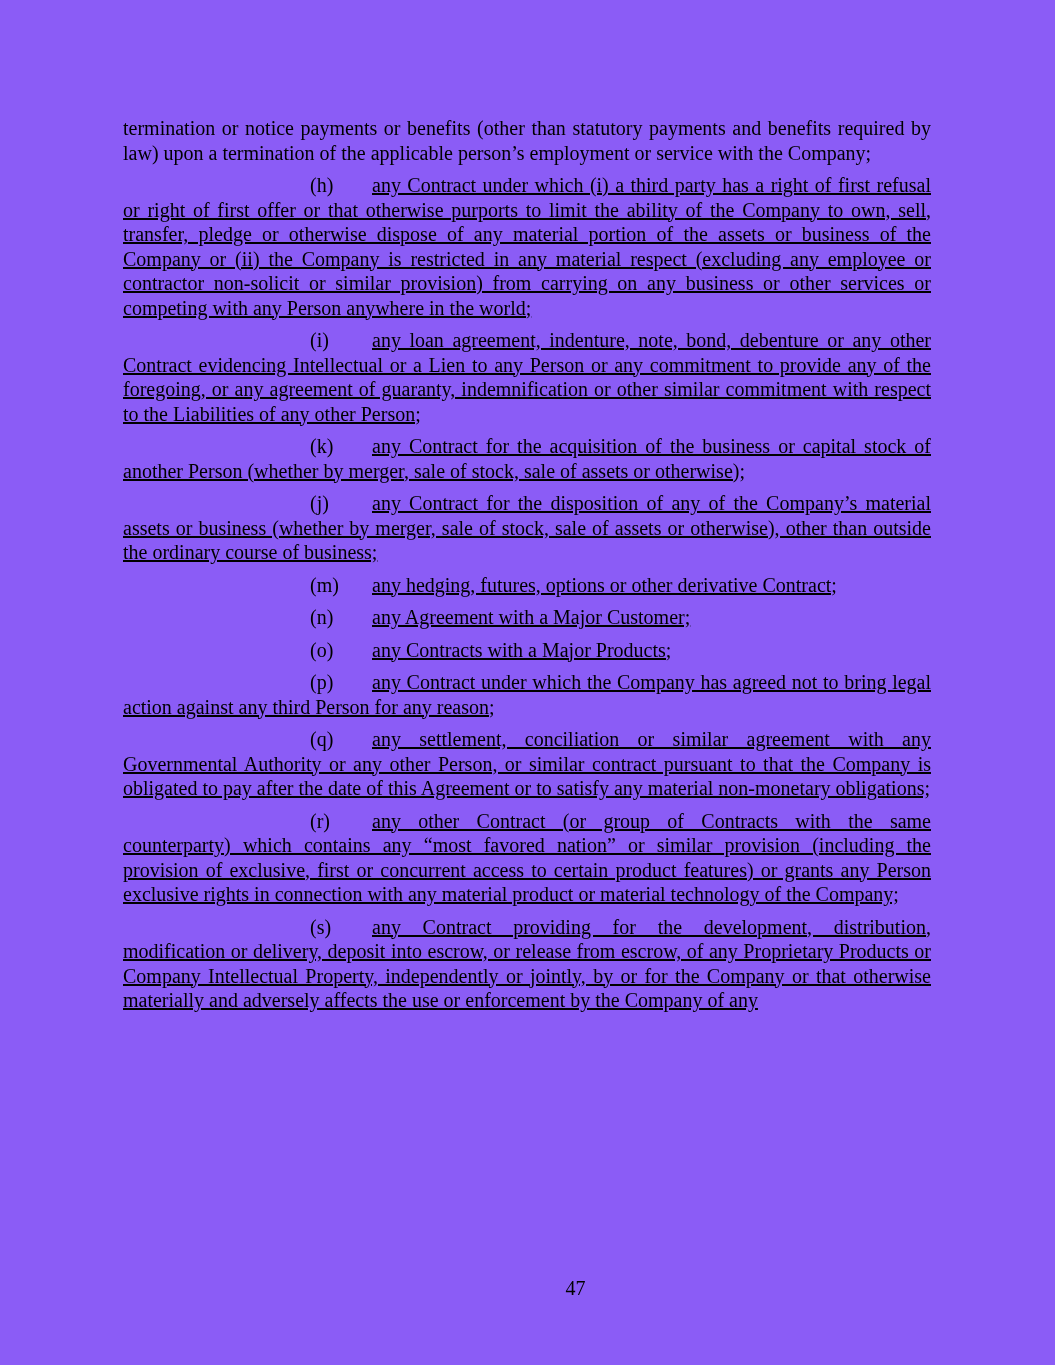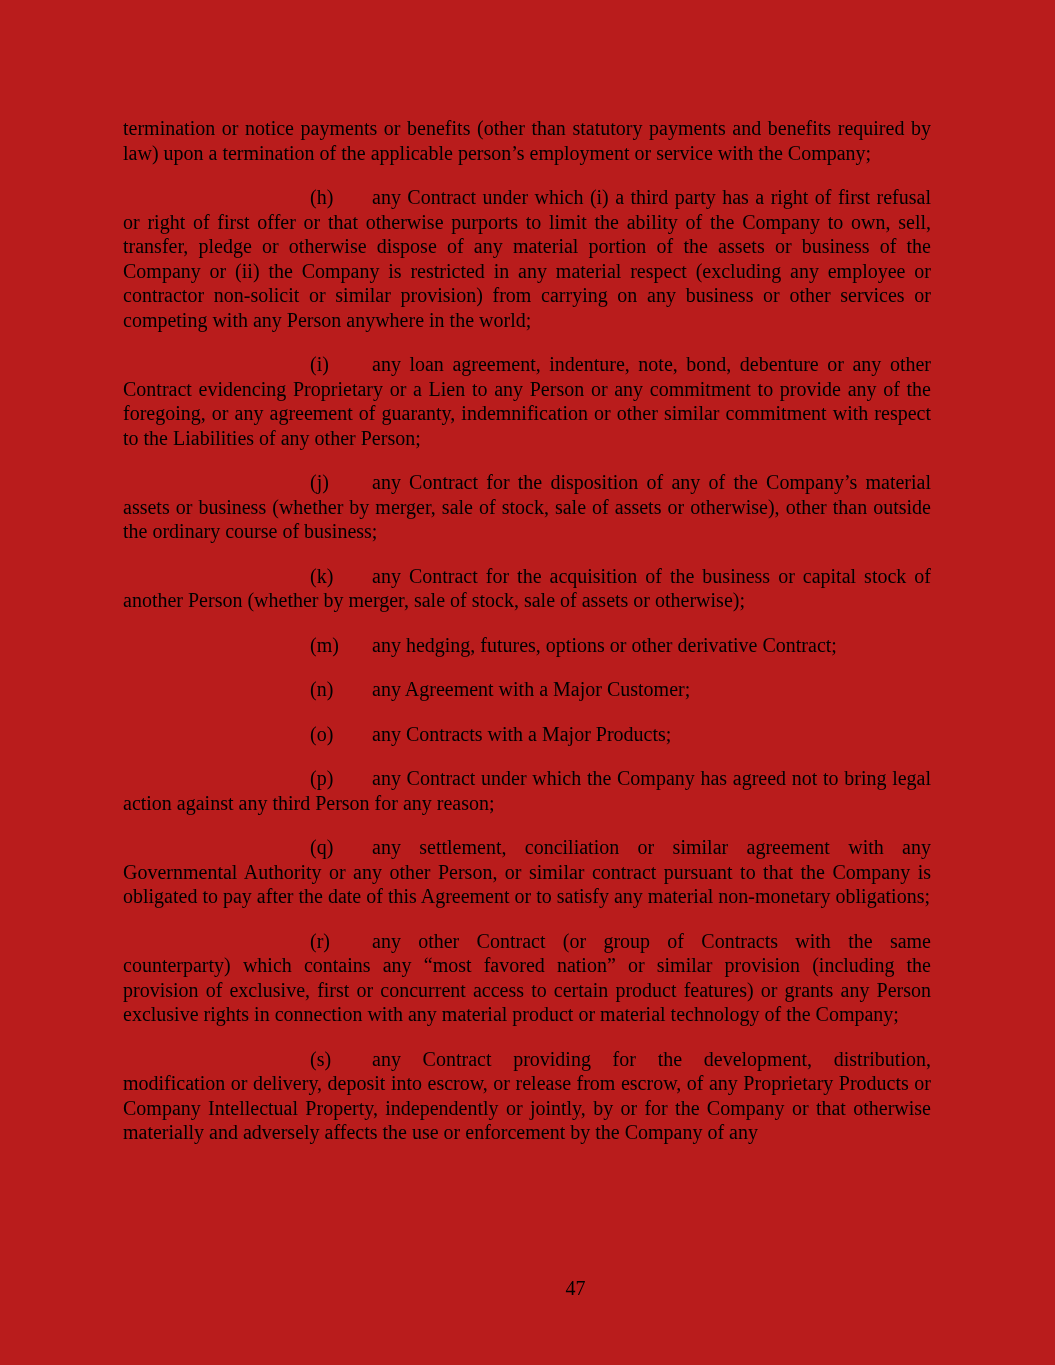--- a/index.html
+++ b/index.html
@@ -4,21 +4,21 @@
 <style>
   html, body {
     margin: 0;
     padding: 0;
     background: #ffffff;
   }
   .page {
     position: relative;
     width: 1055px;
     height: 1365px;
-    background: #b91c1c;
+    background: #8b5cf6;
     color: #000000;
     font-family: "Liberation Serif", "DejaVu Serif", serif;
     overflow: hidden;
   }
   .content {
     position: absolute;
     left: 123px;
     top: 116px;
     width: 808px;
     font-size: 20px;
@@ -27,22 +27,23 @@
   .content p {
     margin: 0;
     padding: 0;
     text-align: justify;
   }
   p.continuation {
     margin-top: 0;
     text-indent: 0;
   }
   p.clause {
-    margin-top: 20px;
+    margin-top: 8px;
     text-indent: 187px;
+    text-decoration: underline;
   }
   .clause-label {
     display: inline-block;
     width: 62px;
     text-indent: 0;
   }
   .page-number {
     position: absolute;
     top: 1276px;
     left: 0;
@@ -58,25 +59,25 @@
 </head>
 <body>
 
 <div class="page">
   <div class="content">
 
     <p class="continuation">termination or notice payments or benefits (other than statutory payments and benefits required by law) upon a termination of the applicable person’s employment or service with the Company;</p>
 
     <p class="clause"><span class="clause-label">(h)</span><span class="clause-text">any Contract under which (i) a third party has a right of first refusal or right of first offer or that otherwise purports to limit the ability of the Company to own, sell, transfer, pledge or otherwise dispose of any material portion of the assets or business of the Company or (ii) the Company is restricted in any material respect (excluding any employee or contractor non-solicit or similar provision) from carrying on any business or other services or competing with any Person anywhere in the world;</span></p>
 
-    <p class="clause"><span class="clause-label">(i)</span><span class="clause-text">any loan agreement, indenture, note, bond, debenture or any other Contract evidencing Proprietary or a Lien to any Person or any commitment to provide any of the foregoing, or any agreement of guaranty, indemnification or other similar commitment with respect to the Liabilities of any other Person;</span></p>
+    <p class="clause"><span class="clause-label">(i)</span><span class="clause-text">any loan agreement, indenture, note, bond, debenture or any other Contract evidencing Intellectual or a Lien to any Person or any commitment to provide any of the foregoing, or any agreement of guaranty, indemnification or other similar commitment with respect to the Liabilities of any other Person;</span></p>
+
+    <p class="clause"><span class="clause-label">(k)</span><span class="clause-text">any Contract for the acquisition of the business or capital stock of another Person (whether by merger, sale of stock, sale of assets or otherwise);</span></p>
 
     <p class="clause"><span class="clause-label">(j)</span><span class="clause-text">any Contract for the disposition of any of the Company’s material assets or business (whether by merger, sale of stock, sale of assets or otherwise), other than outside the ordinary course of business;</span></p>
-
-    <p class="clause"><span class="clause-label">(k)</span><span class="clause-text">any Contract for the acquisition of the business or capital stock of another Person (whether by merger, sale of stock, sale of assets or otherwise);</span></p>
 
 
     <p class="clause"><span class="clause-label">(m)</span><span class="clause-text">any hedging, futures, options or other derivative Contract;</span></p>
 
     <p class="clause"><span class="clause-label">(n)</span><span class="clause-text">any Agreement with a Major Customer;</span></p>
 
     <p class="clause"><span class="clause-label">(o)</span><span class="clause-text">any Contracts with a Major Products;</span></p>
 
     <p class="clause"><span class="clause-label">(p)</span><span class="clause-text">any Contract under which the Company has agreed not to bring legal action against any third Person for any reason;</span></p>
 

